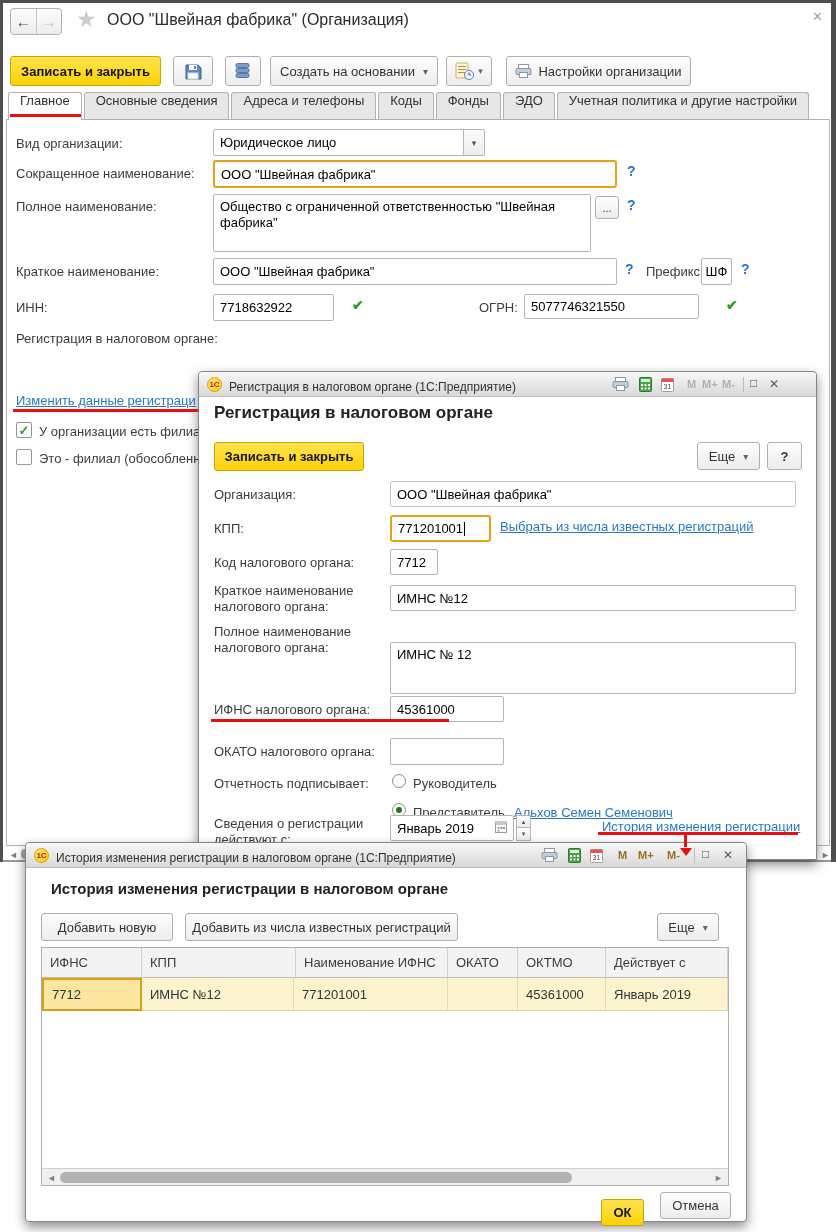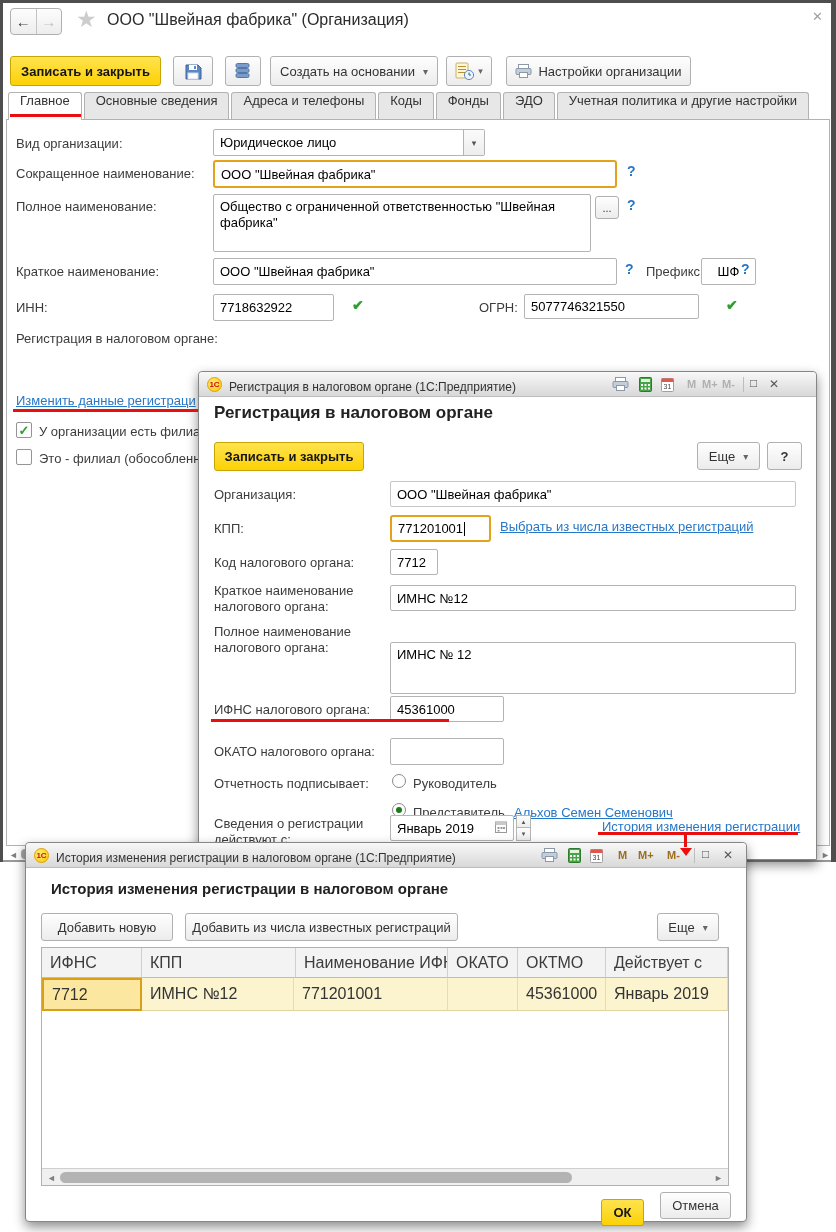--- a/index.html
+++ b/index.html
@@ -42,21 +42,21 @@
   .appicon{position:absolute;left:8px;top:5px;width:15px;height:15px;border-radius:50%;background:radial-gradient(circle at 35% 35%,#ffe97a,#ffc400);border:1px solid #d8a400;color:#cc1111;font-size:8px;font-weight:bold;display:flex;align-items:center;justify-content:center}
   .tbtitle{position:absolute;left:30px;top:8px;font-size:12px;color:#333;white-space:nowrap}
   .mem{position:absolute;top:6px;font-size:11px;font-weight:bold;color:#b0b0b0;cursor:pointer}
   .mem.warm{color:#9c6f1e}
   .winbtn{position:absolute;top:5px;font-size:12px;color:#555;cursor:pointer}
   .tbsep{position:absolute;top:5px;width:1px;height:15px;background:#bdbdbd}
   .dlghead{position:absolute;font-weight:bold;color:#222;white-space:nowrap}
   
   .tbl{position:absolute;border:1px solid #b0b0b0;background:#fff;overflow:hidden}
   .trow{display:flex;width:100%}
-  .tcell{padding:0 8px;display:flex;align-items:center;font-size:16px;color:#333;overflow:hidden;white-space:nowrap}
+  .tcell{padding:0 8px;display:flex;align-items:center;font-size:13px;color:#333;overflow:hidden;white-space:nowrap}
   .thead .tcell{background:#f3f3f3;border-right:1px solid #cfcfcf;border-bottom:1px solid #bdbdbd;color:#3c3c3c;height:30px}
   .tdata .tcell{background:#fcf3cf;height:33px;border-right:1px solid #e8dcae;border-bottom:1px solid #e0d49f}
   .tdata .tcell.focus{border:2px solid #d99f17;background:#fbe7a0}
   
   .sb{position:absolute;background:#f0f0f0}
   .sb .thumb{position:absolute;background:#b3b3b3;border-radius:6px}
   .sbarrow{position:absolute;font-size:9px;color:#808080;line-height:1}
   
   .ann{position:absolute;background:#ea0f0f;height:3px;z-index:40}
   .ann-dash{position:absolute;width:0;border-left:3px dashed #ea0f0f;z-index:40}
@@ -174,21 +174,21 @@
       <div class="inp area" style="left:213px;top:194px;width:378px;height:58px">Общество с ограниченной ответственностью "Швейная фабрика"</div>
       <div class="btn" style="left:595px;top:196px;width:24px;height:23px;font-size:11px">
           <span>...</span>
         </div>
       <div class="qmark" style="left:627px;top:197px">?</div>
 
       <div class="lbl" style="left:16px;top:264px">Краткое наименование:</div>
       <div class="inp" style="left:213px;top:258px;width:404px;height:27px">ООО "Швейная фабрика"</div>
       <div class="qmark" style="left:625px;top:261px">?</div>
       <div class="lbl" style="left:646px;top:264px">Префикс:</div>
-      <div class="inp" style="left:701px;top:258px;width:55px;height:27px;justify-content:center;padding:0">ШФ</div>
+      <div class="inp" style="left:701px;top:258px;width:31px;height:27px;justify-content:center;padding:0">ШФ</div>
       <div class="qmark" style="left:741px;top:261px">?</div>
 
       <div class="lbl" style="left:16px;top:300px">ИНН:</div>
       <div class="inp" style="left:213px;top:294px;width:121px;height:27px">7718632922</div>
       <div class="okcheck" style="left:352px;top:297px">✔</div>
       <div class="lbl" style="left:479px;top:300px">ОГРН:</div>
       <div class="inp" style="left:524px;top:294px;width:175px;height:25px">5077746321550</div>
       <div class="okcheck" style="left:726px;top:297px">✔</div>
 
       <div class="txt" style="left:16px;top:331px">Регистрация в налоговом органе:</div>

